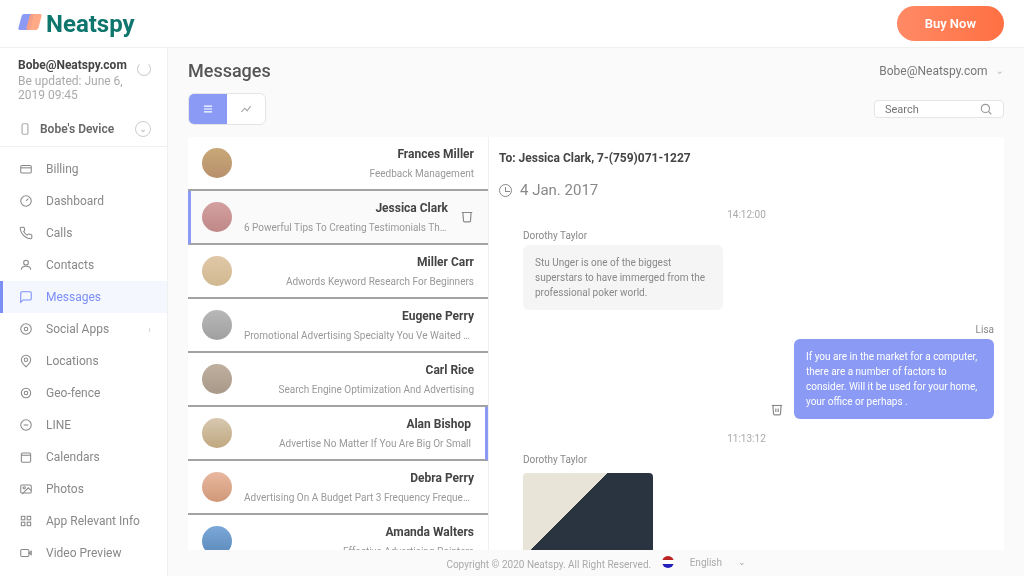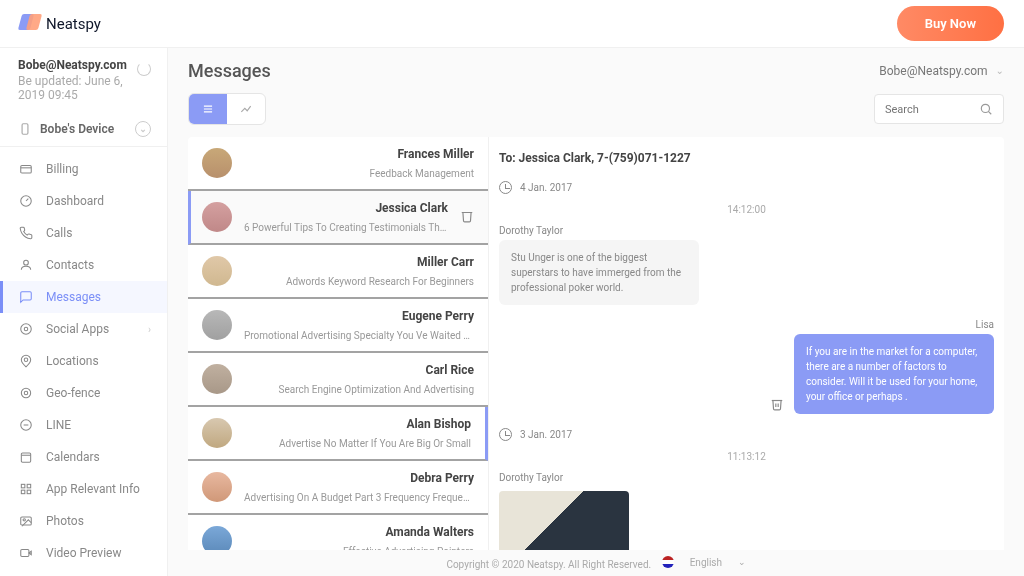--- a/index.html
+++ b/index.html
@@ -1,18 +1,18 @@
 <!DOCTYPE html>
 <html><head>
 <meta charset="utf-8">
 <style>
 * { margin: 0; padding: 0; box-sizing: border-box; font-family: -apple-system, BlinkMacSystemFont, 'Segoe UI', Roboto, sans-serif; }
 body { width: 1024px; height: 576px; background: #fff; overflow: hidden; }
 .topbar { height: 48px; display: flex; align-items: center; justify-content: space-between; padding: 0 20px; border-bottom: 1px solid #f0f0f0; }
-.logo { display: flex; align-items: center; gap: 6px; font-weight: 400; font-size: 15px; color: #0f172a; }
+.logo { display: flex; align-items: center; gap: 6px; font-weight: 700; font-size: 24px; color: #0f766e; }
 .logo-icon { width: 20px; height: 20px; position: relative; }
 .logo-icon::before { content: ''; position: absolute; width: 12px; height: 16px; background: #8b9bf5; border-radius: 2px; transform: skewX(-15deg); }
 .logo-icon::after { content: ''; position: absolute; width: 12px; height: 16px; background: #ffa07a; border-radius: 2px; left: 8px; transform: skewX(-15deg); opacity: 0.9; }
 .buy-btn { background: linear-gradient(90deg, #ff8a65, #ff7043); color: #fff; border: none; border-radius: 20px; padding: 10px 28px; font-weight: 600; font-size: 13px; cursor: pointer; }
 .container { display: flex; height: 528px; }
 .sidebar { width: 168px; border-right: 1px solid #f0f0f0; overflow-y: auto; }
 .account-block { padding: 10px 18px; position: relative; }
 .account-email { font-weight: 700; font-size: 12px; color: #444; }
 .account-date { font-size: 12px; color: #aaa; margin-top: 2px; }
 .account-device { display: flex; align-items: center; gap: 8px; padding: 10px 18px; font-size: 12px; color: #666; font-weight: 600; border-bottom: 1px solid #f0f0f0; position: relative; }
@@ -25,21 +25,21 @@
 .nav-chevron { position: absolute; right: 16px; font-size: 10px; color: #ccc; }
 .main { flex: 1; background: #fafafa; display: flex; flex-direction: column; }
 .page-header { display: flex; align-items: center; justify-content: space-between; padding: 12px 20px; }
 .page-title { font-size: 18px; color: #555; font-weight: 500; }
 .header-user { display: flex; align-items: center; gap: 8px; font-size: 12px; color: #777; }
 .toolbar { display: flex; align-items: center; justify-content: space-between; padding: 0 20px 12px; }
 .view-toggle { display: flex; border: 1px solid #e5e5e5; border-radius: 6px; overflow: hidden; background: #fff; }
 .view-btn { width: 38px; height: 30px; display: flex; align-items: center; justify-content: center; cursor: pointer; font-size: 14px; }
 .view-btn.active { background: #8b9bf5; color: #fff; }
 .view-btn:not(.active) { color: #aaa; }
-.search-box { width: 130px; height: 30px; border: 1px solid #e5e5e5; border-radius: 4px; padding: 0 10px; display: flex; align-items: center; gap: 8px; background: #fff; }
+.search-box { width: 130px; height: 18px; border: 1px solid #e5e5e5; border-radius: 4px; padding: 0 10px; display: flex; align-items: center; gap: 8px; background: #fff; }
 .search-box input { border: none; outline: none; flex: 1; font-size: 11px; color: #999; width: 70px; }
 .panels { flex: 1; display: flex; padding: 0 20px 0px; gap: 0; overflow: hidden; }
 .contacts { width: 300px; background: #fff; border-radius: 4px 0 0 4px; overflow-y: hidden; }
 .contact-item { display: flex; align-items: center; gap: 12px; padding: 10px 14px; border-bottom: 2px solid #a3a3a3; cursor: pointer; position: relative; text-align: right; }
 .contact-item.selected { background: #fafafa; border-left: 3px solid #8b9bf5; padding-left: 11px; }
 .contact-item.highlighted { border-right: 3px solid #8b9bf5; }
 .avatar { width: 30px; height: 30px; border-radius: 50%; background: #ddd; flex-shrink: 0; }
 .avatar.a1 { background: linear-gradient(#c8a878, #b8906c); }
 .avatar.a2 { background: linear-gradient(#d4a0a0, #c08888); }
 .avatar.a3 { background: linear-gradient(#e0c8a8, #d0b890); }
@@ -47,29 +47,29 @@
 .avatar.a5 { background: linear-gradient(#c0b0a0, #a89888); }
 .avatar.a6 { background: linear-gradient(#d8c8b0, #c0a880); }
 .avatar.a7 { background: linear-gradient(#e8b8a0, #d09878); }
 .avatar.a8 { background: linear-gradient(#7ba8d8, #5a88b8); }
 .contact-info { flex: 1; overflow: hidden; }
 .contact-name { font-size: 12px; font-weight: 700; color: #444; }
 .contact-sub { font-size: 10px; color: #999; margin-top: 7px; white-space: nowrap; overflow: hidden; text-overflow: ellipsis; }
 .trash-icon { color: #888; font-size: 13px; }
 .messages-view { flex: 1; background: #fff; border-radius: 0 4px 4px 0; border-left: 1px solid #f0f0f0; padding: 14px 10px; overflow-y: hidden; position: relative; }
 .msg-to { font-size: 12px; font-weight: 700; color: #444; margin-bottom: 16px; }
-.date-divider { display: flex; align-items: center; gap: 8px; font-size: 10px; color: #888; margin: 10px 0; }
+.date-divider { display: flex; align-items: center; gap: 8px; font-size: 15px; color: #888; margin: 10px 0; }
 .clock-icon { width: 13px; height: 13px; border: 1.5px solid #888; border-radius: 50%; position: relative; }
 .clock-icon::after { content: ''; position: absolute; width: 4px; height: 4px; border-left: 1.5px solid #888; border-bottom: 1.5px solid #888; top: 2px; left: 5px; }
 .time-center { text-align: center; font-size: 10px; color: #aaa; margin: 10px 0; }
 .sender-name { font-size: 10px; color: #888; margin-bottom: 4px; }
 .bubble { max-width: 200px; padding: 10px 12px; border-radius: 6px; font-size: 10px; line-height: 1.5; }
 .bubble.in { background: #f5f5f5; color: #888; }
 .bubble.out { background: #8b9bf5; color: #fff; margin-left: auto; }
-.msg-row { display: flex; flex-direction: column; margin-bottom: 14px; }
+.msg-row { display: flex; flex-direction: column; margin-bottom: 14px; margin-left: 24px; }
 .msg-row.right { align-items: flex-end; }
 .msg-row.right .sender-name { text-align: right; }
 .bubble-trash { display: flex; align-items: flex-end; gap: 10px; }
 .img-attach { width: 130px; height: 80px; background: linear-gradient(135deg, #e8e4d8 40%, #2a3440 40%); border-radius: 4px; margin-top: 4px; }
 .footer { position: fixed; bottom: 0; left: 168px; right: 0; text-align: center; font-size: 10px; color: #aaa; padding: 6px 0; background: #fafafa; }
 .lang-sel { display: inline-flex; align-items: center; gap: 16px; margin-left: 8px; }
 .flag { width: 12px; height: 12px; border-radius: 50%; background: linear-gradient(#b22, #b22 33%, #fff 33%, #fff 66%, #22b 66%); }
 svg { width: 14px; height: 14px; }
 </style>
 </head>
@@ -183,37 +183,37 @@
             <svg viewBox="0 0 24 24" fill="none" stroke="currentColor" stroke-width="1.8">
               <rect x="4" y="5" width="16" height="16" rx="2"></rect>
               <line x1="4" y1="9" x2="20" y2="9"></line>
             </svg>
           </span>
           <span>Calendars</span>
         </div>
         <div class="nav-item">
           <span class="nav-icon">
             <svg viewBox="0 0 24 24" fill="none" stroke="currentColor" stroke-width="1.8">
+              <rect x="3" y="5" width="18" height="14" rx="2"></rect>
+              <circle cx="9" cy="10" r="2"></circle>
+              <path d="M21 15l-5-5L5 21"></path>
+            </svg>
+          </span>
+          <span>Photos</span>
+        </div>
+        <div class="nav-item">
+          <span class="nav-icon">
+            <svg viewBox="0 0 24 24" fill="none" stroke="currentColor" stroke-width="1.8">
               <rect x="4" y="4" width="6" height="6"></rect>
               <rect x="14" y="4" width="6" height="6"></rect>
               <rect x="4" y="14" width="6" height="6"></rect>
               <rect x="14" y="14" width="6" height="6"></rect>
             </svg>
           </span>
           <span>App Relevant Info</span>
-        </div>
-        <div class="nav-item">
-          <span class="nav-icon">
-            <svg viewBox="0 0 24 24" fill="none" stroke="currentColor" stroke-width="1.8">
-              <rect x="3" y="5" width="18" height="14" rx="2"></rect>
-              <circle cx="9" cy="10" r="2"></circle>
-              <path d="M21 15l-5-5L5 21"></path>
-            </svg>
-          </span>
-          <span>Photos</span>
         </div>
         <div class="nav-item">
           <span class="nav-icon">
             <svg viewBox="0 0 24 24" fill="none" stroke="currentColor" stroke-width="1.8">
               <rect x="3" y="6" width="14" height="12" rx="2"></rect>
               <polygon points="21 9 17 12 21 15 21 9"></polygon>
             </svg>
           </span>
           <span>Video Preview</span>
         </div>
@@ -350,24 +350,20 @@
             <span class="trash-icon">
               <svg viewBox="0 0 24 24" fill="none" stroke="#888" stroke-width="2">
                   <polyline points="3 6 5 6 21 6"></polyline>
                   <path d="M19 6l-1 14a2 2 0 0 1-2 2H8a2 2 0 0 1-2-2L5 6"></path>
                   <path d="M10 11v6M14 11v6"></path>
                 </svg>
             </span>
           </div>
         </div>
 
-        <div class="date-divider">
-          <span class="clock-icon"></span>
-          <span>3 Jan. 2017</span>
-        </div>
 
         <div class="time-center">11:13:12</div>
 
         <div class="msg-row">
           <div class="sender-name">Dorothy Taylor</div>
           <div class="img-attach"></div>
         </div>
       </div>
     </div>
 

